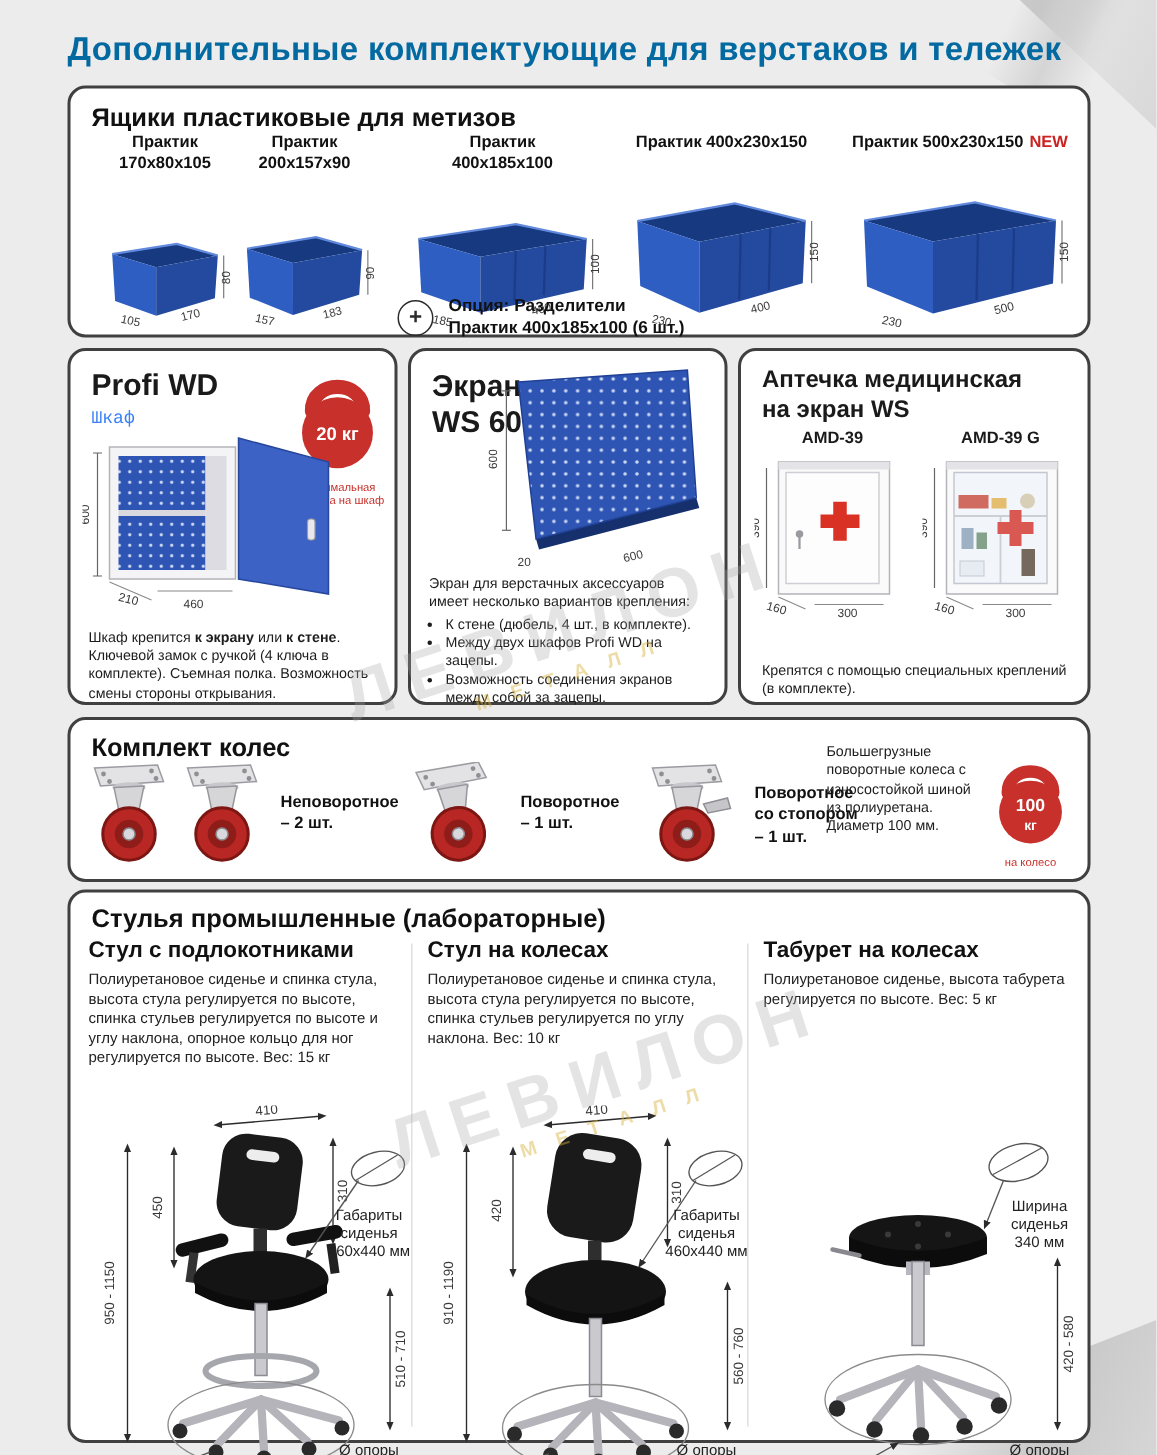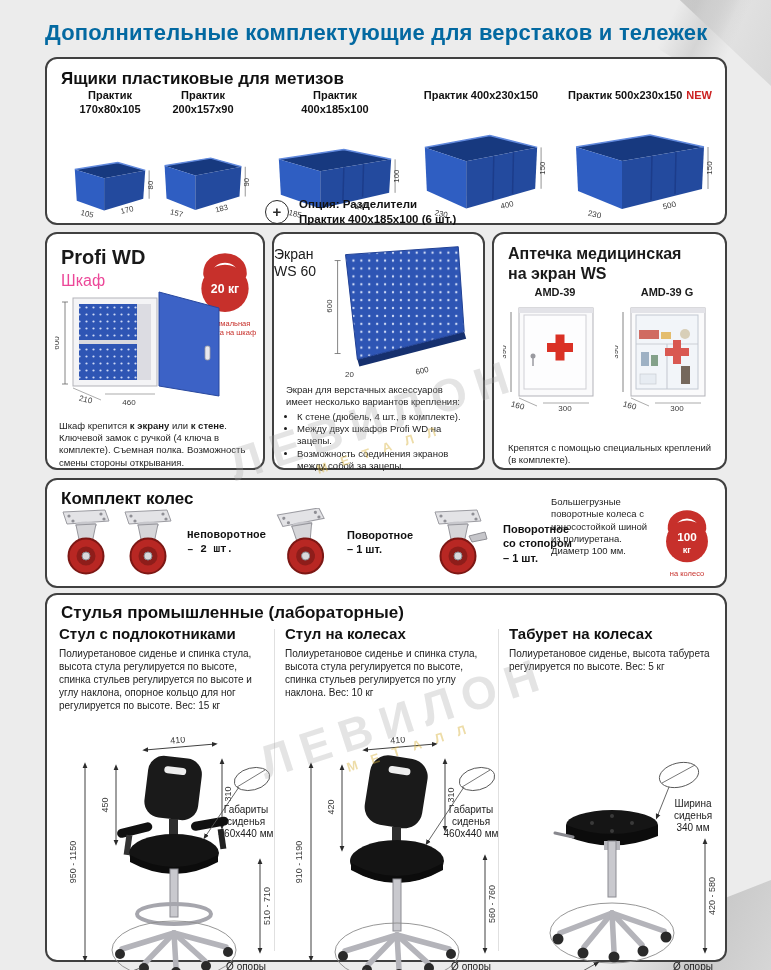--- a/index.html
+++ b/index.html
@@ -35,29 +35,29 @@
   .p5{left:514px;width:158px;}
   .boxes-option{position:absolute;left:218px;top:138px;display:flex;align-items:center;gap:10px;}
   .plus-circle{width:22px;height:22px;border:1.6px solid #2b2b2b;border-radius:50%;display:flex;
                align-items:center;justify-content:center;font-size:15px;font-weight:bold;color:#2b2b2b;}
   .opt-lines{font-size:11.5px;font-weight:bold;line-height:1.3;color:#111;text-align:left;}
   
   .card-profi{left:45px;top:232px;width:220px;height:238px;}
   .card-screen{left:272px;top:232px;width:213px;height:238px;}
   .card-aid{left:492px;top:232px;width:235px;height:238px;}
   .profi-title{position:absolute;left:14px;top:12px;font-size:20px;font-weight:bold;text-align:center;}
-  .profi-sub{position:absolute;left:14px;top:38px;font-size:16px;color:#ec4899;}
+  .profi-sub{position:absolute;left:14px;top:38px;font-size:12px;color:#3b82f6;font-family:Liberation Mono, monospace;}
   .kb{position:absolute;text-align:center;}
   .kb-caption{font-size:7.5px;color:#c7302b;line-height:1.25;margin-top:1px;}
   .kb-profi{left:146px;top:10px;width:64px;}
   .kb-wheels{left:612px;top:22px;width:56px;}
   .cab-svg{position:absolute;left:8px;top:56px;}
   .small-desc{font-size:9.5px;line-height:1.3;color:#1d1d1d;}
   .profi-desc{position:absolute;left:12px;top:176px;width:196px;}
-  .screen-title{position:absolute;left:0;top:12px;font-size:14px;font-weight:normal;line-height:1.2;}
+  .screen-title{position:absolute;left:14px;top:12px;font-size:20px;font-weight:bold;line-height:1.2;}
   .screen-svg{position:absolute;left:28px;top:6px;}
   .screen-desc{position:absolute;left:12px;top:150px;width:192px;}
   .screen-desc ul{margin:2px 0 0 0;padding-left:11px;list-style:disc;}
   .screen-desc li{margin:0;}
   .aid-title{position:absolute;left:14px;top:10px;font-size:16px;font-weight:bold;line-height:1.25;}
   .aid-model{position:absolute;top:52px;text-align:center;}
   .aid-m1{left:8px;width:106px;} .aid-m2{left:118px;width:110px;}
   .aid-name{font-size:11px;font-weight:bold;margin-bottom:2px;}
   .aid-desc{position:absolute;left:14px;top:198px;width:205px;}
   
@@ -356,21 +356,21 @@
     <p class="small-desc aid-desc">Крепятся с помощью специальных креплений (в комплекте).</p>
   </section>
 
   <section class="card card-wheels">
     <h2>Комплект колес</h2>
 
     <svg class="wh-img" style="left:10px" width="122" height="70" viewBox="0 0 122 70">
       <use href="#casterG"></use>
         <use href="#casterG" x="62"></use>
     </svg>
-    <div class="wh-label" style="left:140px;top:48px;font-family:Liberation Mono, monospace;">
+    <div class="wh-label" style="left:140px;top:48px;">
       <div>Неповоротное</div>
         <div>– 2 шт.</div>
     </div>
 
     <svg class="wh-img" style="left:228px" width="62" height="70" viewBox="0 0 62 70">
       <g transform="rotate(-7 29 35)">
           <use href="#casterG"></use>
         </g>
     </svg>
     <div class="wh-label" style="left:300px;top:48px;">

